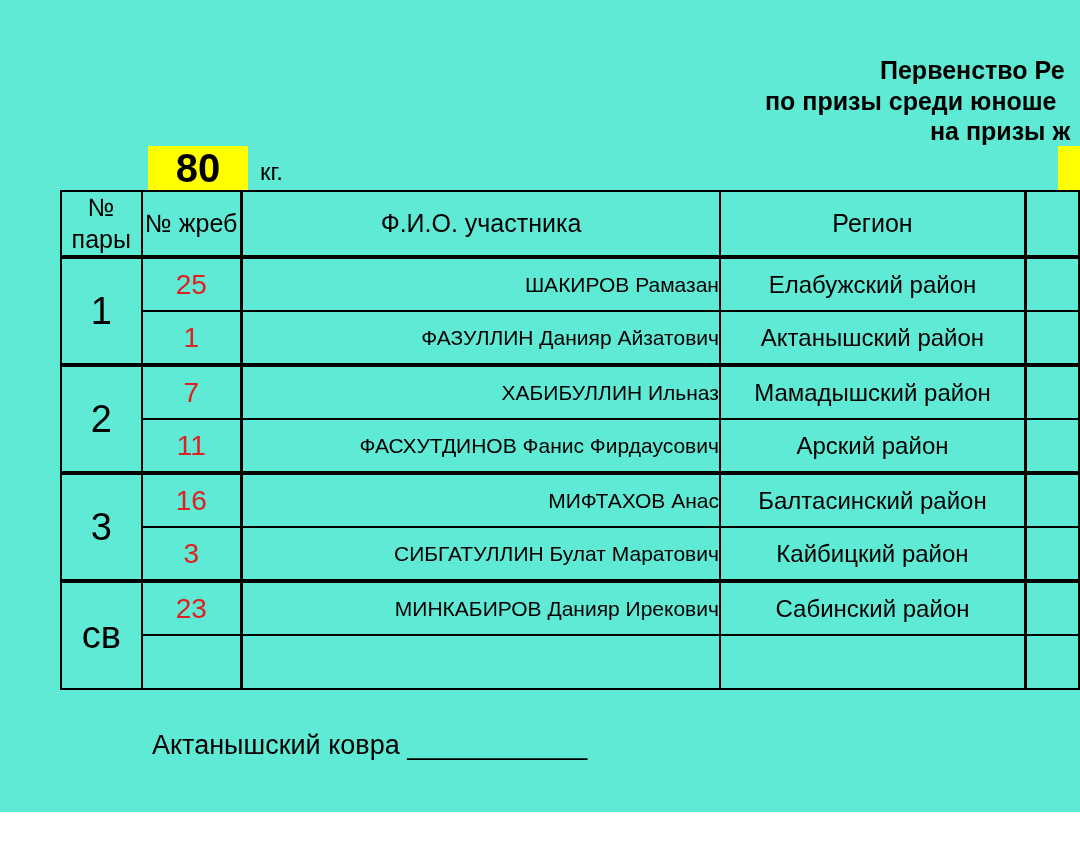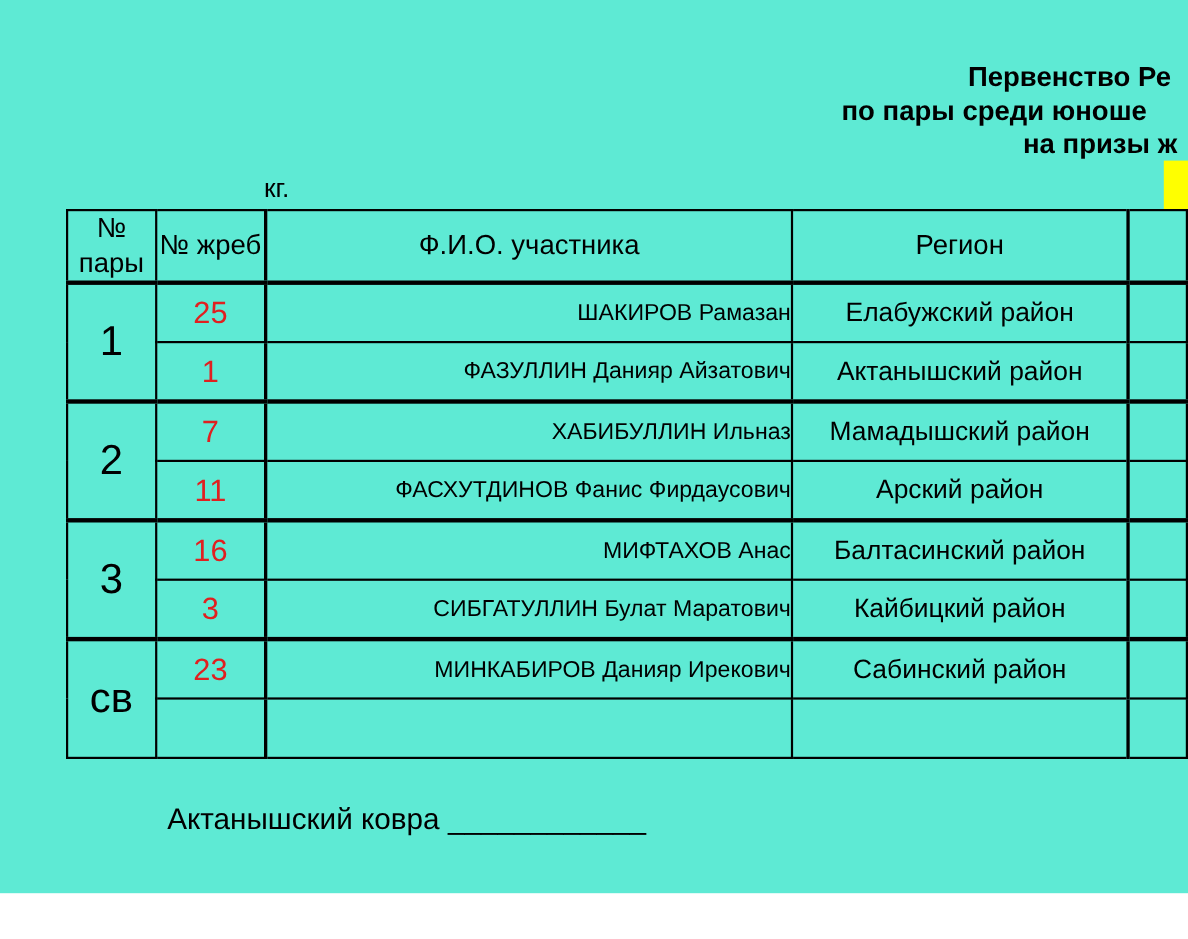--- a/index.html
+++ b/index.html
@@ -13,21 +13,21 @@
   
   .title-line { position: absolute; white-space: nowrap; font-weight: bold; font-size: 25px; }
   .title-line.l1 { left: 880px; top: 56px; }
   .title-line.l2 { left: 765px; top: 87px; }
   .title-line.l3 { left: 930px; top: 117px; }
 
   .weight-cell {
     position: absolute; left: 148px; top: 146px; width: 100px; height: 44px;
     font-size: 40px; font-weight: bold; text-align: center; line-height: 44px;
   }
-  .weight-unit { position: absolute; left: 240px; top: 158px; font-size: 24px; }
+  .weight-unit { position: absolute; left: 260px; top: 158px; font-size: 24px; }
   .age-group {
     position: absolute; left: 742px; top: 148px; width: 314px;
     text-align: center; font-size: 30px; font-weight: bold; white-space: nowrap;
   }
   .yellow-stub { position: absolute; left: 1058px; top: 146px; width: 58px; height: 44px; }
 
   
   table.bracket {
     position: absolute; left: 60px; top: 190px;
     border-collapse: collapse; table-layout: fixed;
@@ -47,23 +47,24 @@
   .c-region{ text-align: center; font-size: 24px; }
 
   .signature { position: absolute; left: 152px; top: 730px; font-size: 27px; white-space: nowrap; }
 </style>
 </head>
 <body>
 
 <div class="page">
 
   <div class="title-line l1">Первенство Ре</div>
-  <div class="title-line l2">по пары среди юноше</div>
+  <div class="title-line l2">по призы среди юноше</div>
   <div class="title-line l3">на призы ж</div>
 
+  <div class="weight-cell" style="background: rgb(255, 255, 0);">80</div>
   <div class="weight-unit">кг.</div>
   <div class="yellow-stub" style="background: rgb(255, 255, 0);"></div>
 
   <table class="bracket">
     <colgroup>
       <col style="width:83px">
         <col style="width:105px">
         <col style="width:492px">
         <col style="width:314px">
         <col style="width:60px">

